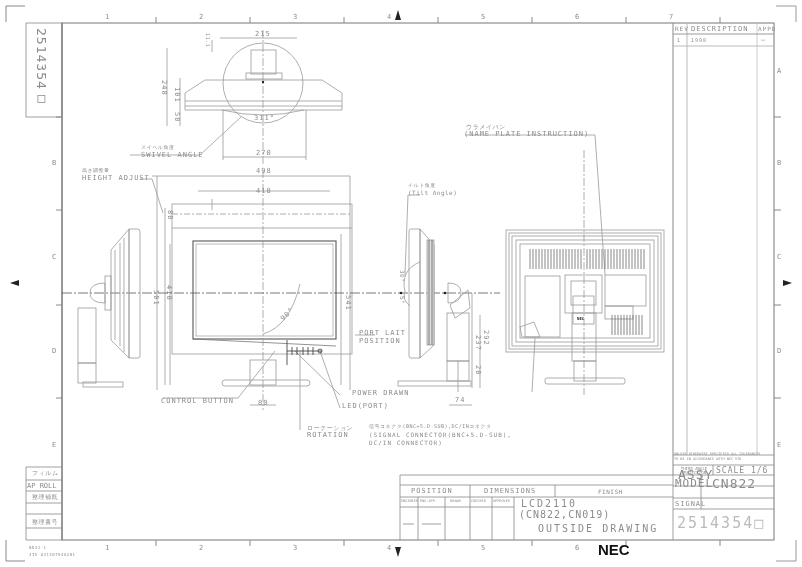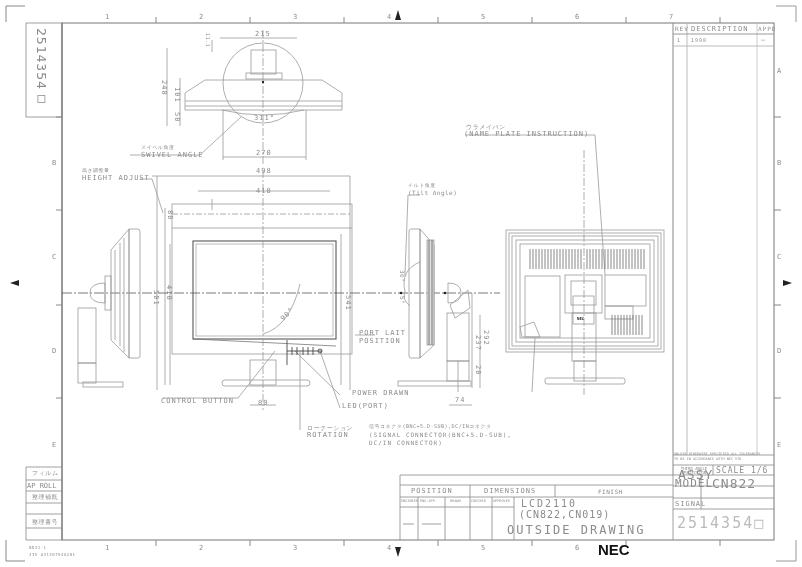--- a/index.html
+++ b/index.html
@@ -373,21 +373,21 @@
   <span class="t" style="left:411px;top:488px">POSITION</span>
   <span class="t" style="left:484px;top:488px">DIMENSIONS</span>
   <span class="t tsm" style="left:598px;top:489px;font-size:6px">FINISH</span>
   <span class="t tsm" style="left:401px;top:500px;font-size:3.5px;letter-spacing:0">ENGINEER</span>
   <span class="t tsm" style="left:420px;top:500px;font-size:3.5px;letter-spacing:0">ENG.APP.</span>
   <span class="t tsm" style="left:450px;top:500px;font-size:3.5px;letter-spacing:0">DRAWN</span>
   <span class="t tsm" style="left:471px;top:500px;font-size:3.5px;letter-spacing:0">CHECKED</span>
   <span class="t tsm" style="left:493px;top:500px;font-size:3.5px;letter-spacing:0">APPROVED</span>
   <span class="t" style="left:521px;top:499px;font-size:10px;letter-spacing:2px">LCD2110</span>
   <span class="t" style="left:519px;top:510px;font-size:10px;letter-spacing:1px">(CN822,CN019)</span>
-  <span class="t" style="left:507px;top:524px;font-size:12px;letter-spacing:2px">OUTSIDE DRAWING</span>
+  <span class="t" style="left:538px;top:524px;font-size:10px;letter-spacing:2px">OUTSIDE DRAWING</span>
   <span class="t tsm" style="left:674px;top:453px;font-size:3.5px;letter-spacing:0">UNLESS OTHERWISE SPECIFIED ALL TOLERANCES</span>
   <span class="t tsm" style="left:674px;top:458px;font-size:3.5px;letter-spacing:0">TO BE IN ACCORDANCE WITH NEC STD</span>
   <span class="t tsm" style="left:677px;top:467px;font-size:4px;letter-spacing:0;width:34px;white-space:normal;text-align:center">THIRD ANGLE PROJECTION</span>
   <span class="t" style="left:716px;top:467px;font-size:8px">SCALE 1/6</span>
   <span class="t" style="left:675px;top:478px;font-size:11px">MODEL</span>
   <span class="t" style="left:712px;top:477px;font-size:13px">CN822</span>
   <span class="t" style="left:678px;top:468px;font-size:13px">ASSY</span>
   <span class="t" style="left:675px;top:501px;font-size:7px">SIGNAL</span>
   <span class="t" style="left:677px;top:516px;font-size:15px;letter-spacing:2px;color:#bbb">2514354□</span>
   <span class="t" style="left:598px;top:542px;font-size:15px;letter-spacing:0;color:#111;font-weight:bold;font-family:'Liberation Sans',sans-serif">NEC</span>

